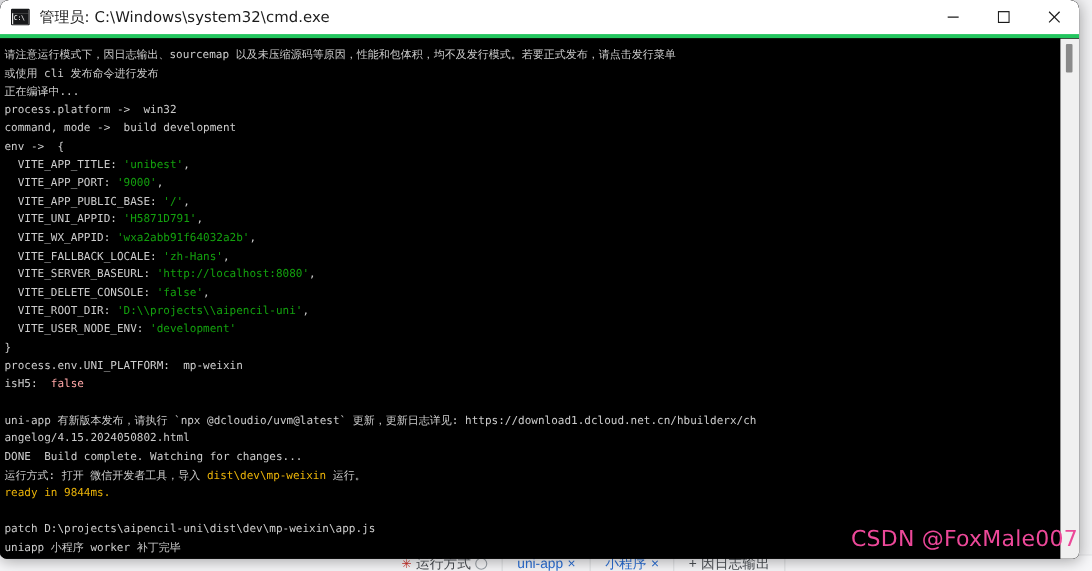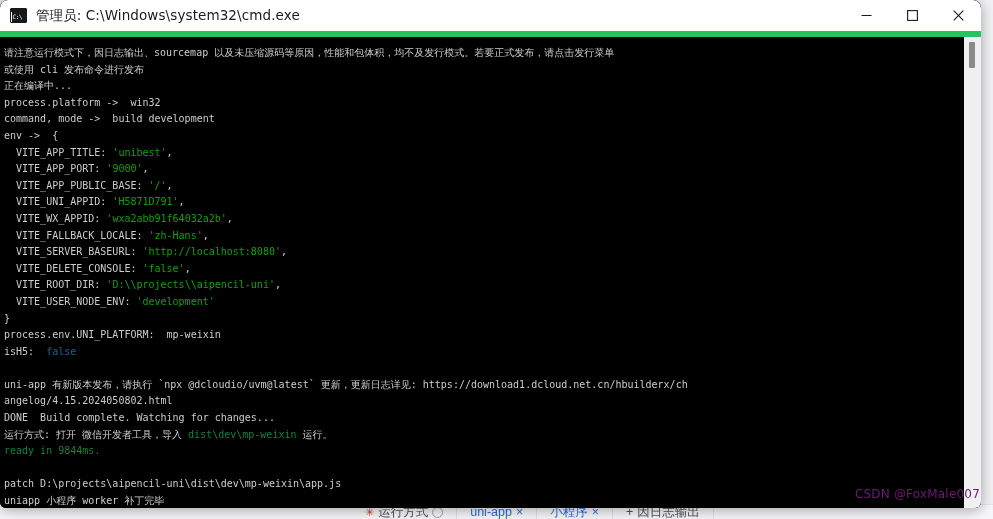--- a/index.html
+++ b/index.html
@@ -83,21 +83,21 @@
     overflow: hidden;
   }
 
   #titlebar {
     position: relative;
     height: 31px;
     background: #ffffff;
     display: flex;
     align-items: center;
     border-radius: 8px 8px 0 0;
-    border-bottom: 6px solid #22c55e;
+    border-bottom: 4px solid #22c55e;
   }
   #title-icon {
     margin-left: 10px;
     margin-right: 9px;
     width: 17px;
     height: 15px;
     background: #ffffff;
     border: 1.5px solid #17181a;
     border-radius: 1px;
     position: relative;
@@ -161,22 +161,22 @@
     font-family: "DejaVu Sans Mono", "Liberation Mono", monospace;
     font-size: 10px;
     line-height: 16.6px;
     color: #cccccc;
     white-space: pre;
     letter-spacing: 0px;
   }
   .ln { height: 16.6px; }
   .c-white  { color: #cccccc; }
   .c-green  { color: #13a10e; }
-  .c-yellow { color: #0369a1; }
-  .c-blue   { color: #15803d; }
+  .c-yellow { color: #fca5a5; }
+  .c-blue   { color: #eab308; }
 
   
   #console-scrollbar {
     position: absolute;
     right: 0;
     top: 0;
     width: 17px;
     height: 477px;
     background: #f0f0f0;
   }
@@ -189,22 +189,22 @@
     background: #8a8a8a;
     border-radius: 1px;
   }
 
   
   #watermark {
     position: absolute;
     right: 13px;
     bottom: 18px;
     font-family: "DejaVu Sans", sans-serif;
-    font-size: 12px;
-    color: #701a75;
+    font-size: 20px;
+    color: #ec4899;
     letter-spacing: 0.2px;
     z-index: 5;
     margin-top: 23px;
   }
 </style>
 </head>
 <body>
 
 <div id="backdrop">
   <div id="backdrop-left-strip"></div>

